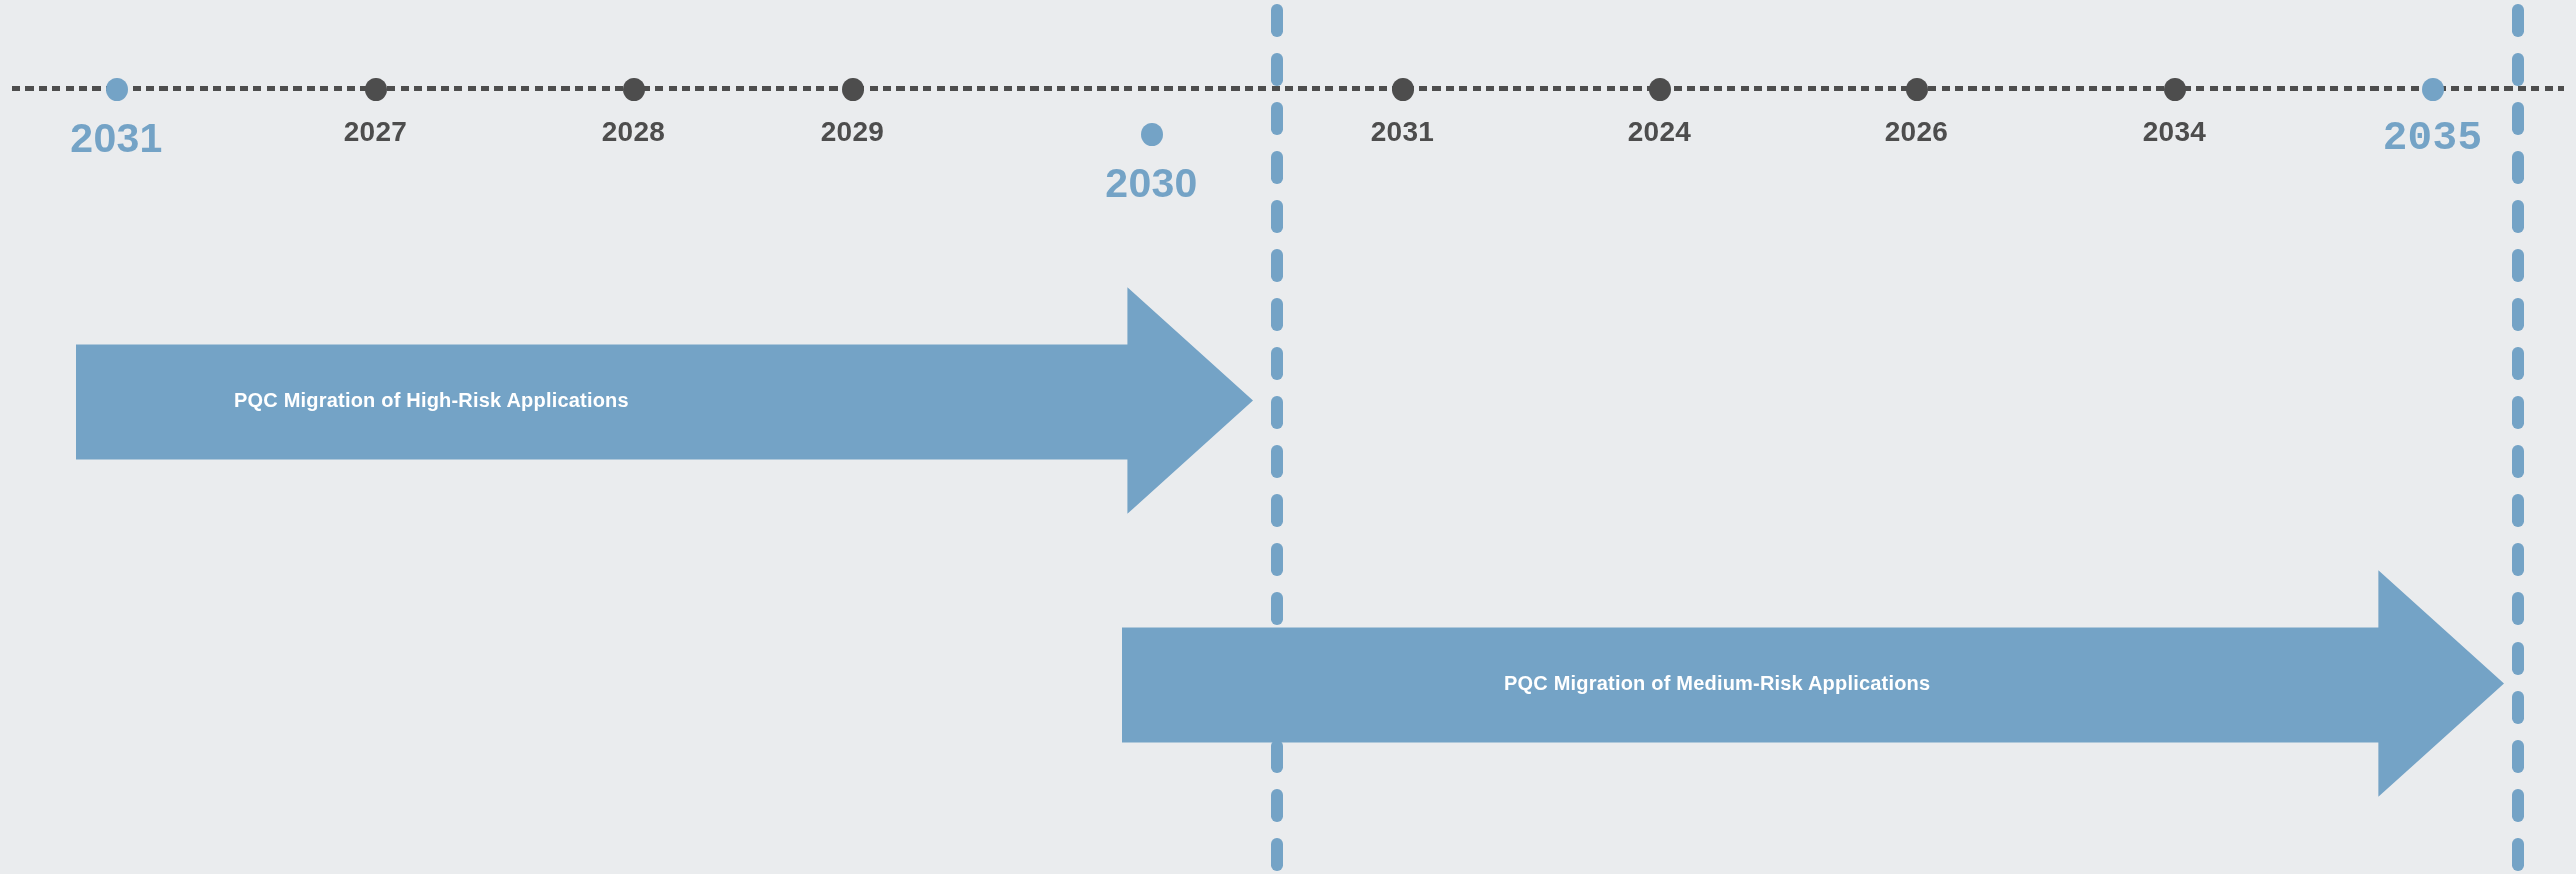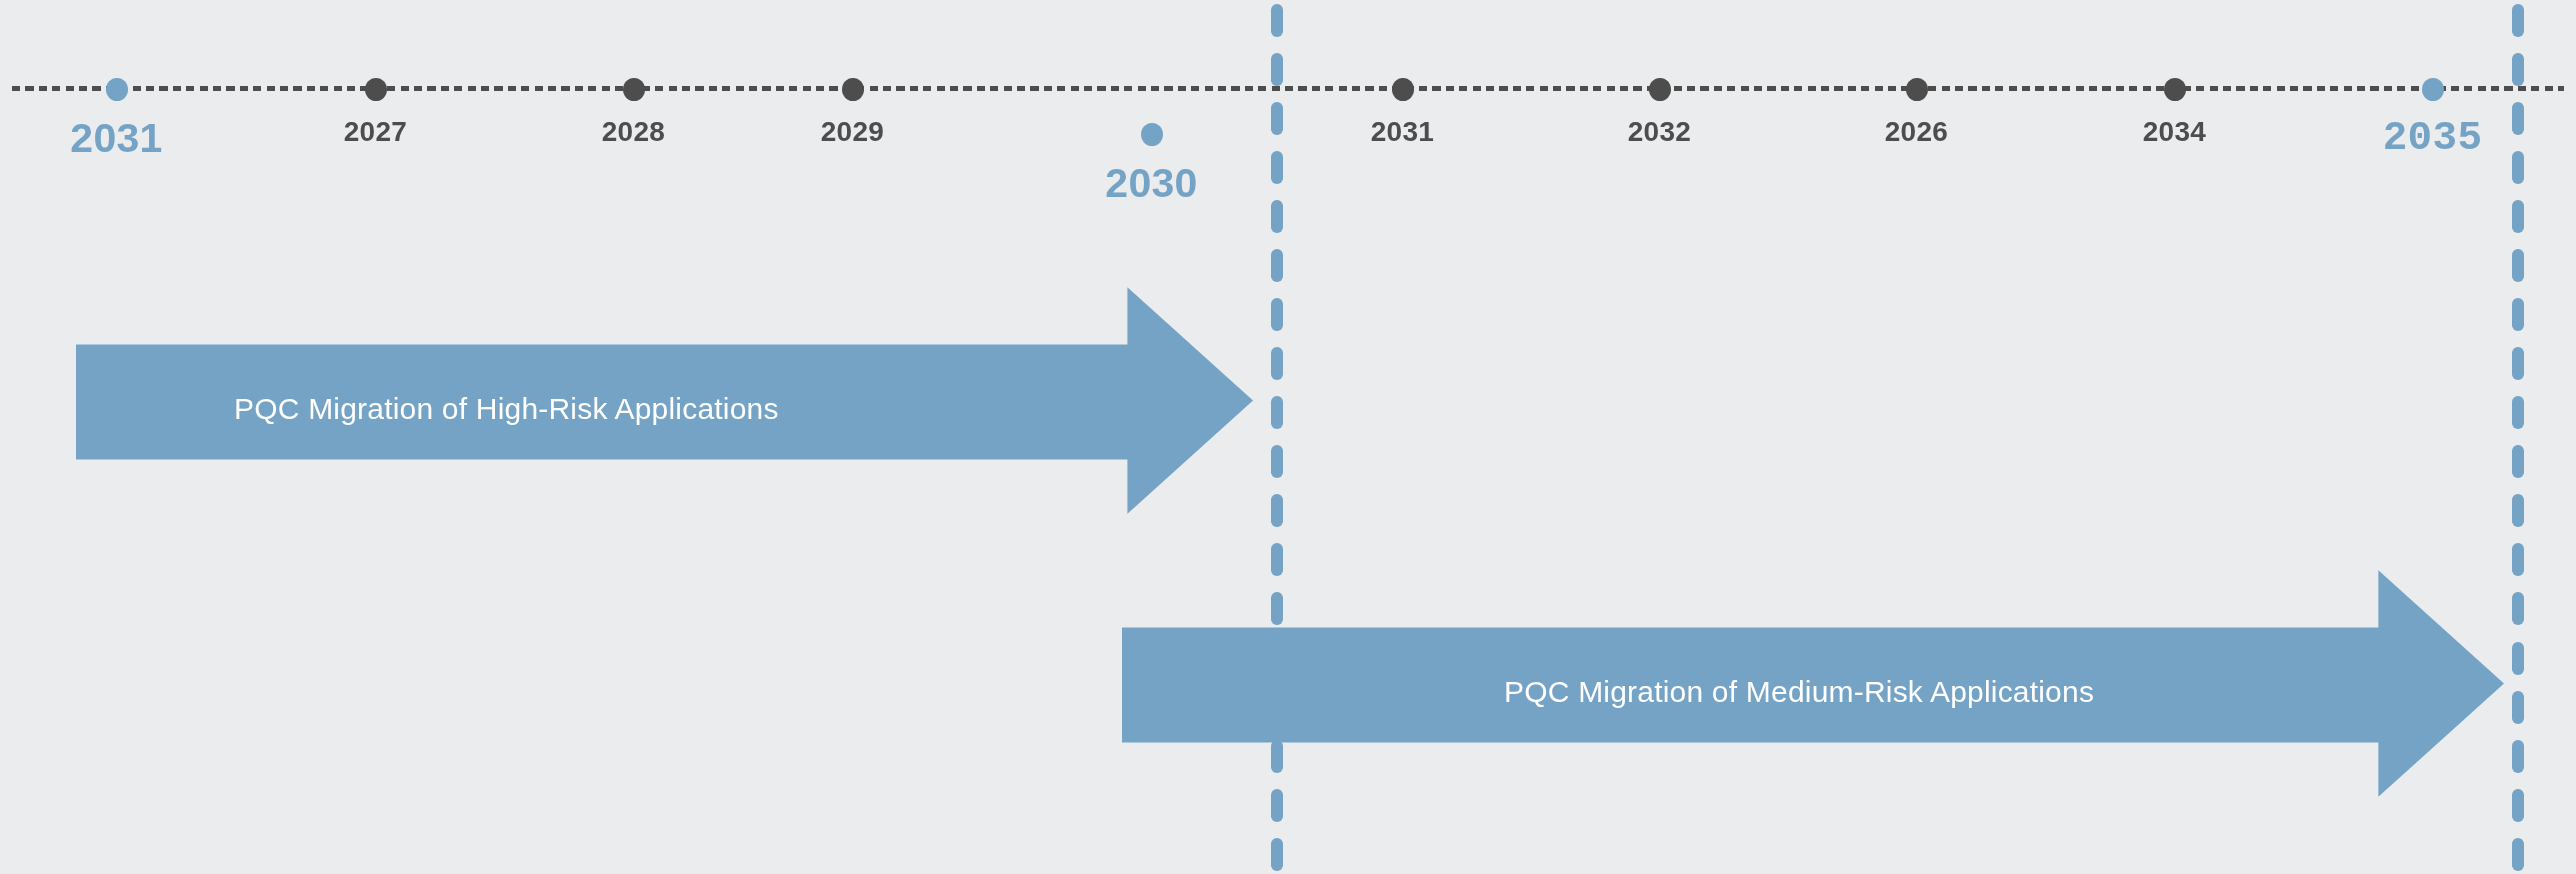--- a/index.html
+++ b/index.html
@@ -80,29 +80,29 @@
     height: 874px;
   }
 
   
   .arrow {
     position: absolute;
   }
   .arrow svg { display: block; }
   .arrow-label {
     position: absolute;
-    top: 8px;
+    top: 0;
     left: 0;
     width: 100%;
     height: 100%;
     display: flex;
     align-items: center;
     color: #FFFFFF;
-    font-size: 30px;
-    font-weight: 400;
+    font-size: 20px;
+    font-weight: 700;
     letter-spacing: 0.2px;
     pointer-events: none;
     white-space: nowrap;
   }
   .arrow-label.pos-a { padding-left: 158px; }
   .arrow-label.pos-b { padding-left: 397px; }
 </style>
 </head>
 <body>
 
@@ -130,21 +130,21 @@
       <div class="tick highlight" style="left: 1093px; width: 117px; margin-top: 45px;">
         <div class="dot"></div>
         <div class="year">2030</div>
       </div>
       <div class="tick" style="left: 1344px; width: 117px;">
         <div class="dot"></div>
         <div class="year">2031</div>
       </div>
       <div class="tick" style="left: 1601px; width: 117px;">
         <div class="dot"></div>
-        <div class="year">2032</div>
+        <div class="year">2024</div>
       </div>
       <div class="tick" style="left: 1858px; width: 117px;">
         <div class="dot"></div>
         <div class="year">2026</div>
       </div>
       <div class="tick" style="left: 2116px; width: 117px;">
         <div class="dot"></div>
         <div class="year">2034</div>
       </div>
       <div class="tick highlight" style="left: 2374px; width: 117px; font-family: Liberation Mono, monospace;">

